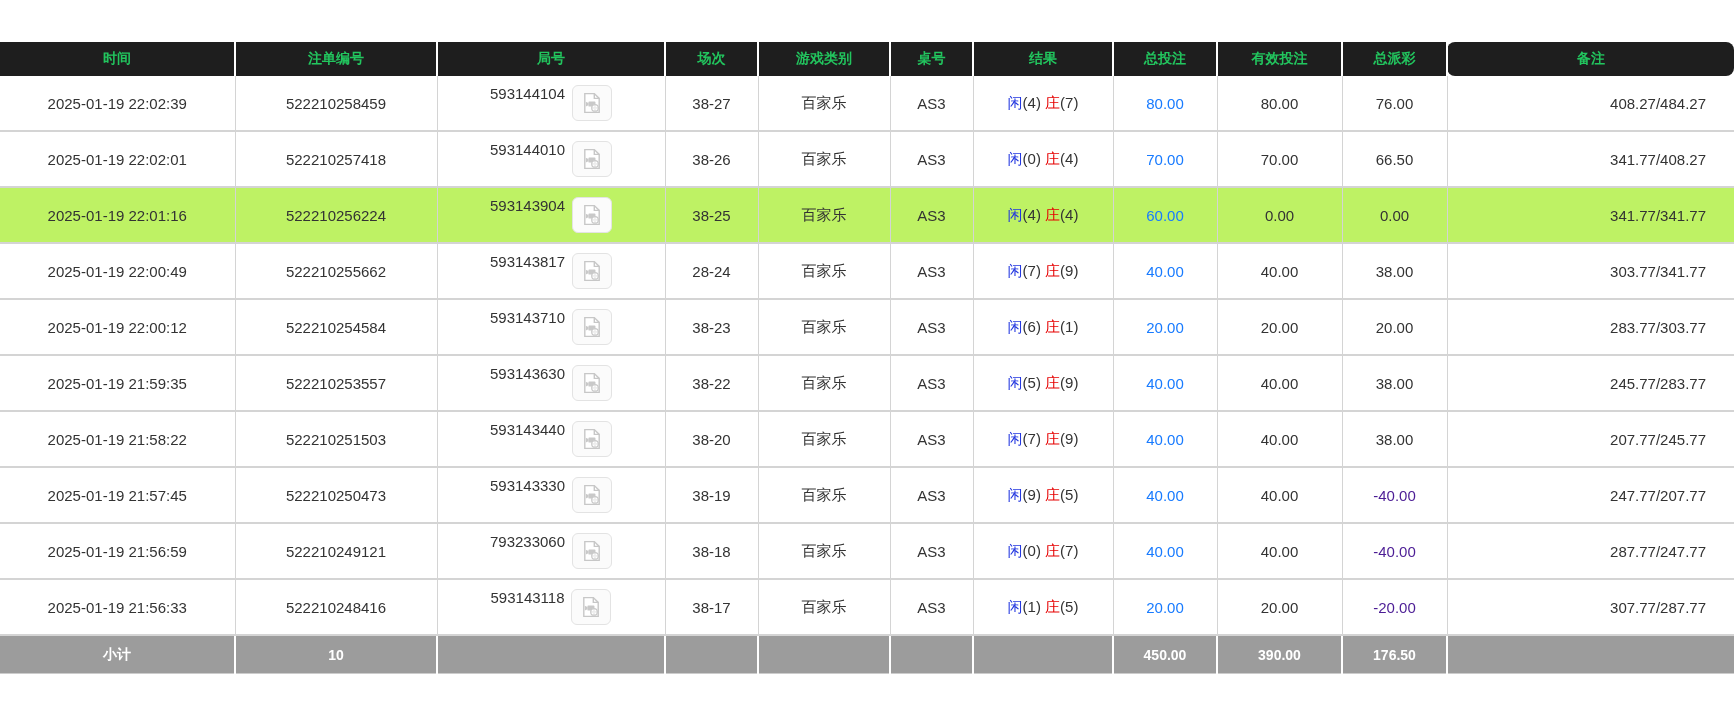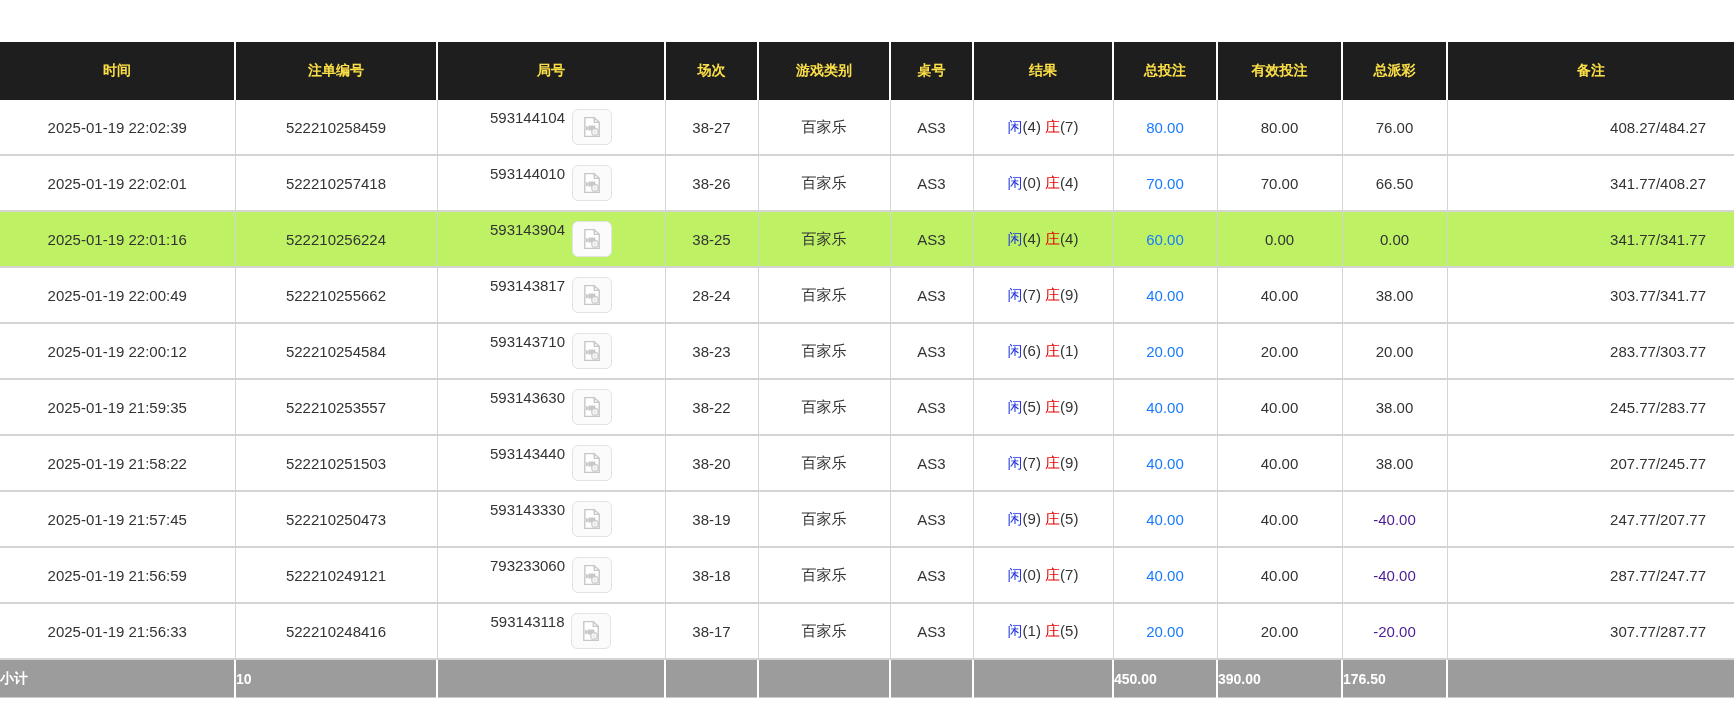--- a/index.html
+++ b/index.html
@@ -4,24 +4,24 @@
 <style>
   html,body{margin:0;padding:0;}
   body{
     width:1734px;height:710px;overflow:hidden;background:#fff;
     font-family:"Liberation Sans","DejaVu Sans",sans-serif;
   }
   .table-wrap{margin-top:42px;}
   table{width:1734px;table-layout:fixed;border-collapse:collapse;}
 
   thead th{
-    background:#1e1e1e;color:#fde047;font-size:14px;font-weight:bold;
-    height:26px;border-right:2px solid #fff;padding:16px;text-align:center;
+    background:#1e1e1e;color:#22c55e;font-size:14px;font-weight:bold;
+    height:26px;border-right:2px solid #fff;padding:4px;text-align:center;
   }
-  thead th:last-child{border-right:none;}
+  thead th:last-child{border-right:none;border-radius:8px;}
 
   tbody td{
     height:54px;text-align:center;font-size:15px;color:#333;
     background:#fff;border-bottom:2px solid #d4d4d4;border-right:1px solid #d4d4d4;
     padding:0;overflow:hidden;white-space:nowrap;
   }
   tbody td:last-child{border-right:none;}
   tbody tr.highlight td{background:#bef264;}
 
   .round-wrap{display:inline-flex;gap:7px;}
@@ -33,21 +33,21 @@
 
   .amt-link{color:#187bff;cursor:pointer;}
   .payout.neg{color:#4c1d95;}
   .res-player{color:#2236e0;}
   .res-banker{color:#e60000;}
   .res-score{color:#333;}
   .c-remark{text-align:right;padding-right:28px;}
 
   tfoot td{
     background:#9c9c9c;color:#fff;font-weight:bold;font-size:14px;
-    height:37px;text-align:left;border-right:2px solid #fff;
+    height:37px;text-align:center;border-right:2px solid #fff;
     border-bottom:2px solid #fff;padding:0;
   }
   tfoot td:last-child{border-right:none;}
   tfoot tr:last-child td{border-bottom:1px solid #ccc;}
 </style>
 </head>
 <body>
 
 <div class="table-wrap">
   <table>

